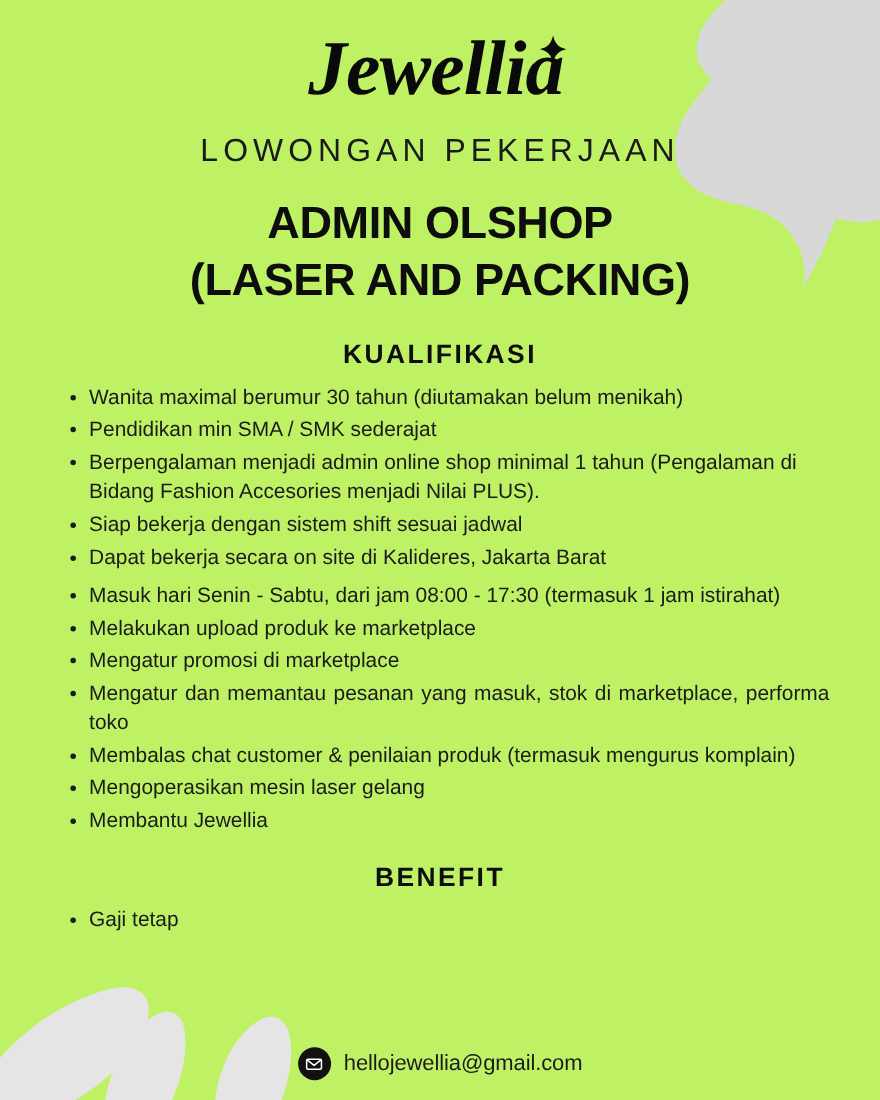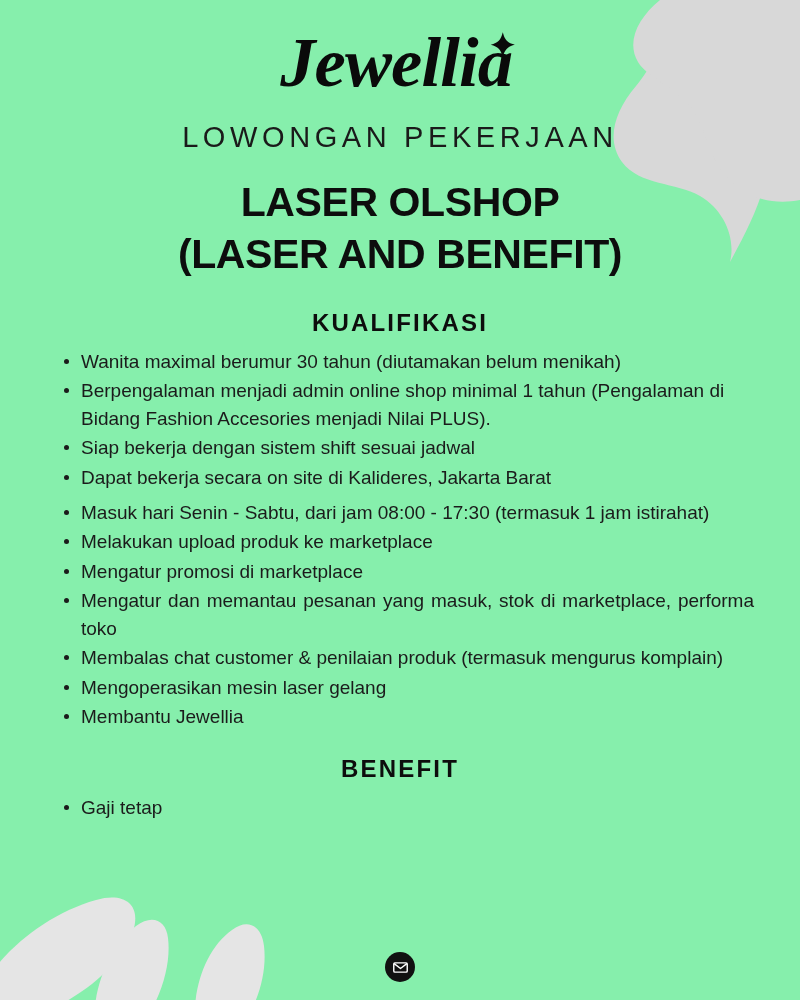--- a/index.html
+++ b/index.html
@@ -8,21 +8,21 @@
     background: #ffffff;
   }
   body {
     font-family: "Liberation Sans", sans-serif;
   }
 
   .poster {
     position: relative;
     width: 800px;
     height: 1000px;
-    background: #86efac;
+    background: #bef264;
     overflow: hidden;
     color: #151515;
   }
 
   
   .deco-layer {
     position: absolute;
     inset: 0;
     width: 800px;
     height: 1000px;
@@ -186,31 +186,32 @@
     <svg class="brand-logo" viewBox="0 0 420 100" xmlns="http://www.w3.org/2000/svg">
       <text id="brandText" x="206" y="74" text-anchor="middle" font-family="Liberation Serif, DejaVu Serif, serif" font-style="italic" font-weight="700" font-size="82" letter-spacing="-1" fill="#0a0a0a">Jewellia</text>
 
       <path d="M330,12 C332.4,21.2 335.4,24.2 344,26.5 C335.4,28.8 332.4,31.8 330,41
                C327.6,31.8 324.6,28.8 316,26.5 C324.6,24.2 327.6,21.2 330,12 Z" fill="#0a0a0a"></path>
     </svg>
 
     <p class="kicker">LOWONGAN PEKERJAAN</p>
 
     <h1 class="job-title">
-      <span class="line1">LASER OLSHOP</span>
-      <span class="line2">(LASER AND BENEFIT)</span>
+      <span class="line1">ADMIN OLSHOP</span>
+      <span class="line2">(LASER AND PACKING)</span>
     </h1>
   </div>
 
   <div class="content">
 
     <section class="sec-kualifikasi">
       <h2 class="section-heading">KUALIFIKASI</h2>
       <ul class="bullets">
         <li>Wanita maximal berumur 30 tahun (diutamakan belum menikah)</li>
+        <li>Pendidikan min SMA / SMK sederajat</li>
         <li>Berpengalaman menjadi admin online shop minimal 1 tahun (Pengalaman di Bidang Fashion Accesories menjadi Nilai PLUS).</li>
         <li>Siap bekerja dengan sistem shift sesuai jadwal</li>
         <li>Dapat bekerja secara on site di Kalideres, Jakarta Barat</li>
       </ul>
     </section>
 
     <section class="sec-tanggung">
       <ul class="bullets">
         <li>Masuk hari Senin - Sabtu, dari jam 08:00 - 17:30 (termasuk 1 jam istirahat)</li>
         <li>Melakukan upload produk ke marketplace</li>
@@ -231,16 +232,17 @@
   </div>
 
   <div class="footer">
     <div class="contact-row">
       <span class="mail-badge">
         <svg width="17" height="17" viewBox="0 0 24 24" xmlns="http://www.w3.org/2000/svg" aria-hidden="true">
           <rect x="2.5" y="5.5" width="19" height="13" rx="1.6" fill="none" stroke="#ffffff" stroke-width="2"></rect>
           <path d="M3.5,6.8 L12,13.4 L20.5,6.8" fill="none" stroke="#ffffff" stroke-width="2" stroke-linecap="round" stroke-linejoin="round"></path>
         </svg>
       </span>
+      <span class="email-text">hellojewellia@gmail.com</span>
     </div>
   </div>
 
 </div>
 
 </body></html>

